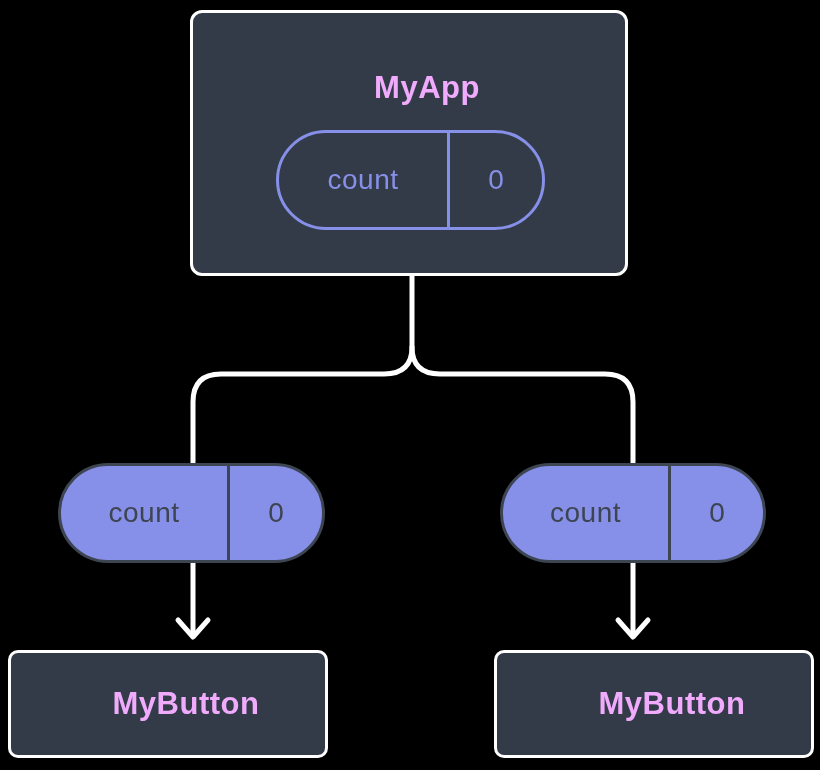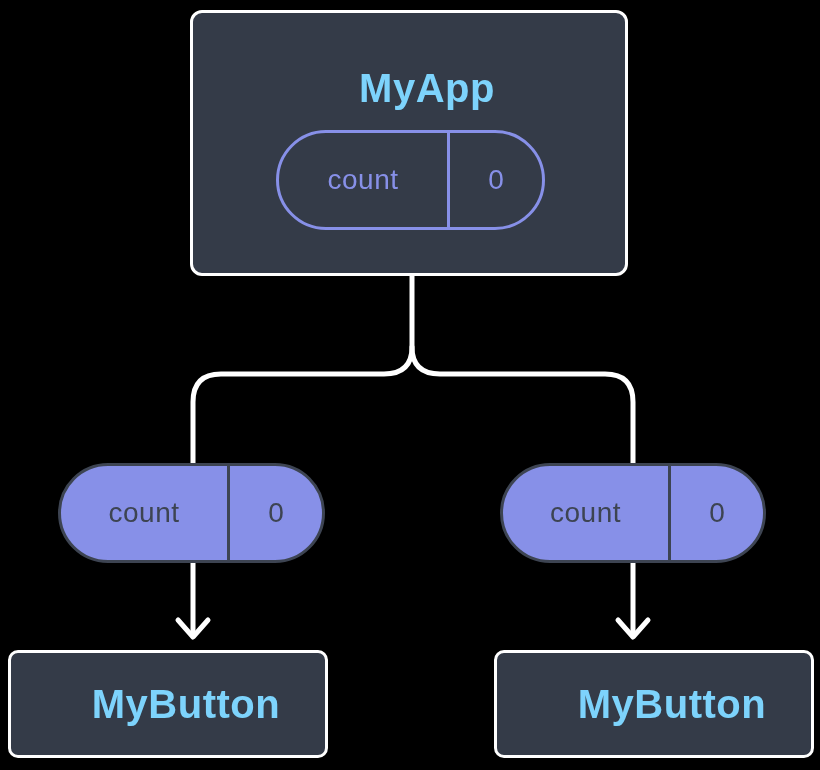--- a/index.html
+++ b/index.html
@@ -34,22 +34,22 @@
     left: 190px;
     top: 10px;
     width: 438px;
     height: 266px;
   }
   .node-title {
     position: absolute;
     left: 0;
     right: 0;
     text-align: center;
-    color: #7dd3fc;
-    font-size: 40px;
+    color: #f0abfc;
+    font-size: 31px;
     font-weight: 700;
     letter-spacing: 0.5px;
     margin-left: 36px;
   }
   #root-node .node-title {
     top: 52px;
     line-height: 46px;
   }
   .pill {
     position: absolute;

